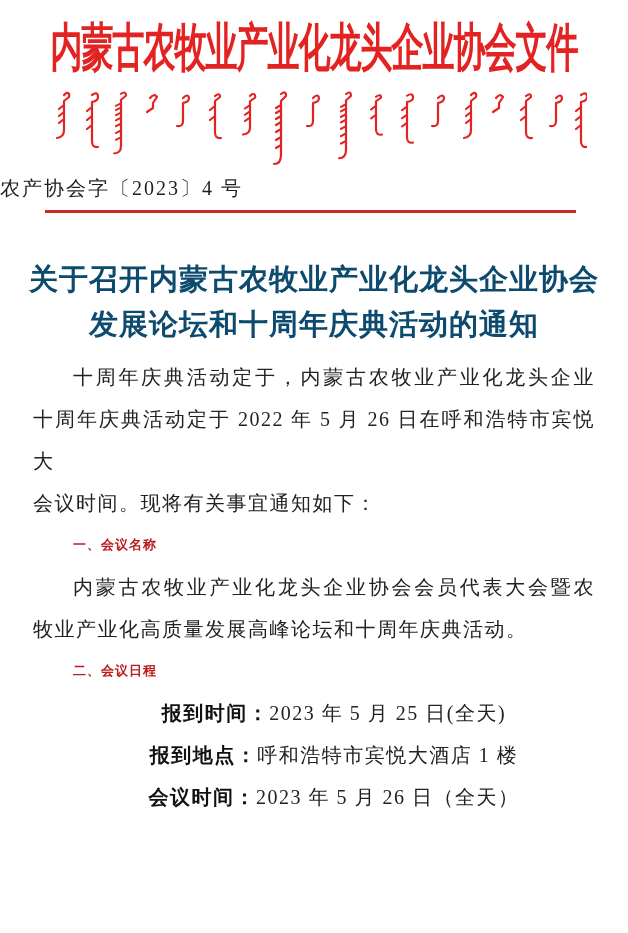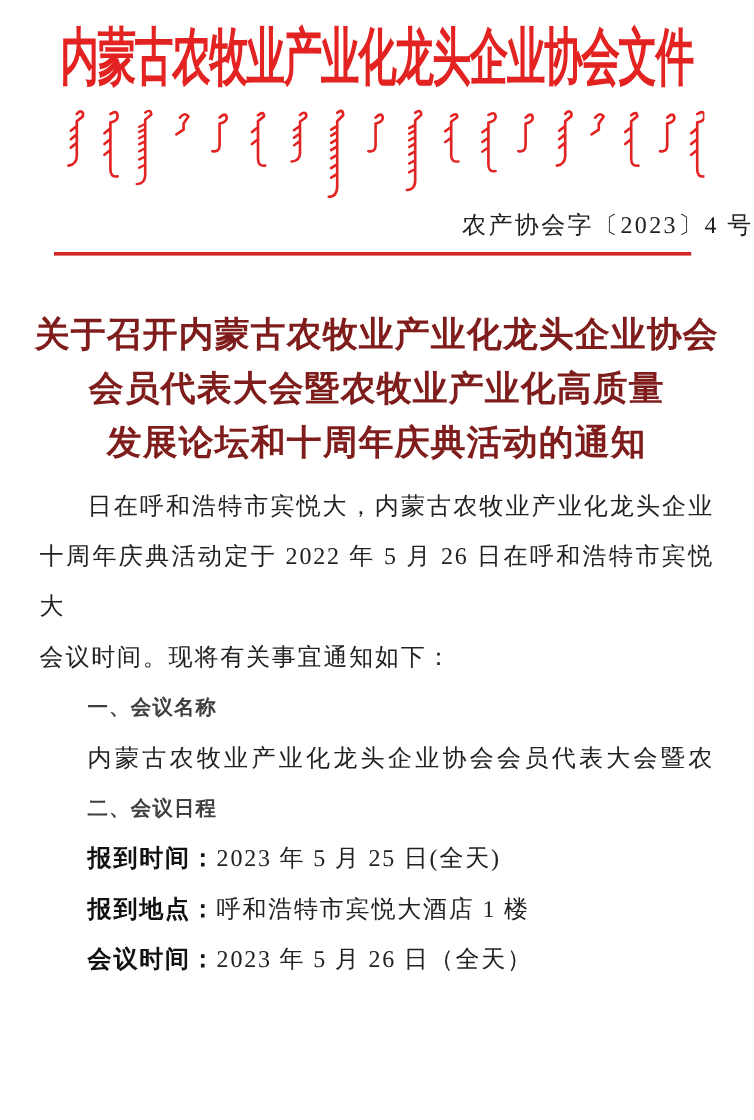--- a/index.html
+++ b/index.html
@@ -25,64 +25,64 @@
     transform-origin:50% 0;
     white-space:nowrap;
   }
 
   
   .mongol-band{margin:4px 0 0 42px;height:84px;}
   .mongol-band svg{display:block;}
 
   
   .doc-number{
-    text-align:right;
+    text-align:left;
     font-size:20px;
     letter-spacing:2px;
     margin-top:6px;
     line-height:24px;
   }
 
   .red-line{
     height:3px;
     background:#cf2626;
     margin:10px 52px 0 45px;
   }
 
   
   .notice-title{
     margin-top:44px;
     text-align:center;
     font-size:29px;
     font-weight:bold;
     line-height:45px;
-    color:#7f1d1d;
+    color:#0c4a6e;
     letter-spacing:1px;
   }
 
   
   .doc-body{
     margin:9px 33px 0 33px;
     font-size:20px;
     line-height:42px;
     letter-spacing:1.5px;
     color:#222;
   }
   .ln{display:block;}
   .indent{text-indent:40px;}
   .fill{text-align:justify;text-align-last:justify;}
   .sec-heading{
     padding-left:40px;
     font-family:"Liberation Sans","DejaVu Sans",sans-serif;
     font-weight:bold;
-    font-size:17px;
-    color:#404040;
+    font-size:13px;
+    color:#b91c1c;
     letter-spacing:1px;
   }
-  .sched{padding-left:40px;}
+  .sched{padding-left:40px;text-align:center;}
   .sched .lbl{font-weight:bold;color:#111;}
 </style>
 </head>
 <body>
 
 <div class="page">
 
   <div class="org-header-wrap">
     <div class="org-header">内蒙古农牧业产业化龙头企业协会文件</div>
   </div>
@@ -129,33 +129,33 @@
       <use href="#mw2" transform="translate(531,7)"></use>
     </svg>
   </div>
 
   <div class="doc-number">农产协会字〔2023〕4 号</div>
 
   <div class="red-line"></div>
 
   <div class="notice-title">
     <span class="ln">关于召开内蒙古农牧业产业化龙头企业协会</span>
-    <span class="ln">会员代表大会暨农牧业产业化高质量</span>
     <span class="ln">发展论坛和十周年庆典活动的通知</span>
   </div>
 
   <div class="doc-body">
 
 
-    <span class="ln indent fill">日在呼和浩特市宾悦大，内蒙古农牧业产业化龙头企业</span>
+    <span class="ln indent fill">十周年庆典活动定于，内蒙古农牧业产业化龙头企业</span>
     <span class="ln fill">十周年庆典活动定于 2022 年 5 月 26 日在呼和浩特市宾悦大</span>
     <span class="ln">会议时间。现将有关事宜通知如下：</span>
 
     <span class="ln sec-heading">一、会议名称</span>
     <span class="ln indent fill">内蒙古农牧业产业化龙头企业协会会员代表大会暨农</span>
+    <span class="ln">牧业产业化高质量发展高峰论坛和十周年庆典活动。</span>
 
     <span class="ln sec-heading">二、会议日程</span>
 
     <span class="ln sched">
       <span class="lbl">报到时间：</span><span>2023 年 5 月 25 日(全天)</span>
     </span>
     <span class="ln sched">
       <span class="lbl">报到地点：</span><span>呼和浩特市宾悦大酒店 1 楼</span>
     </span>
     <span class="ln sched">

